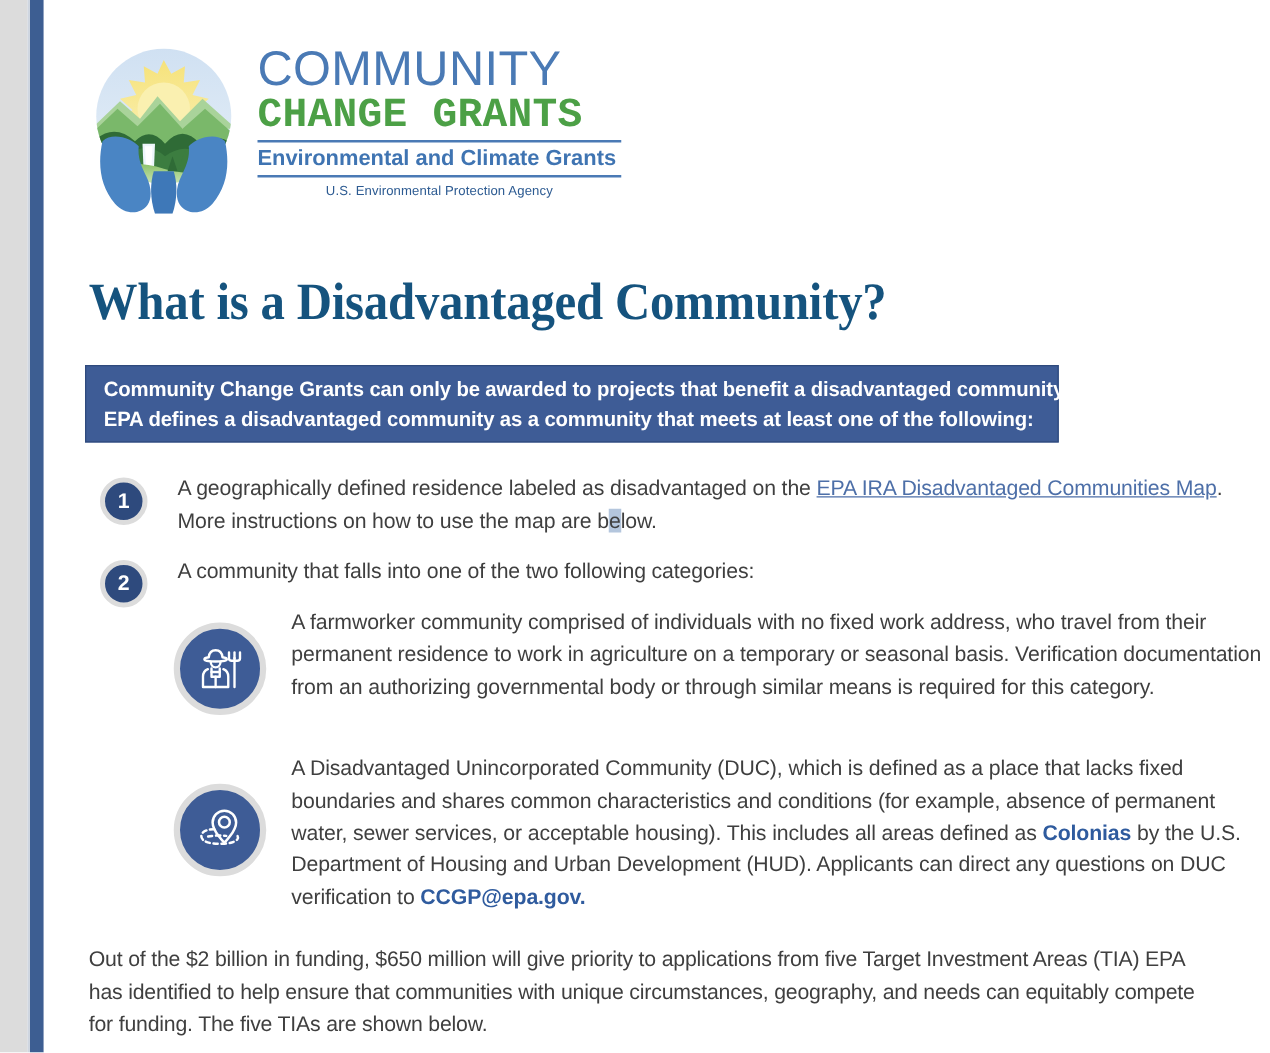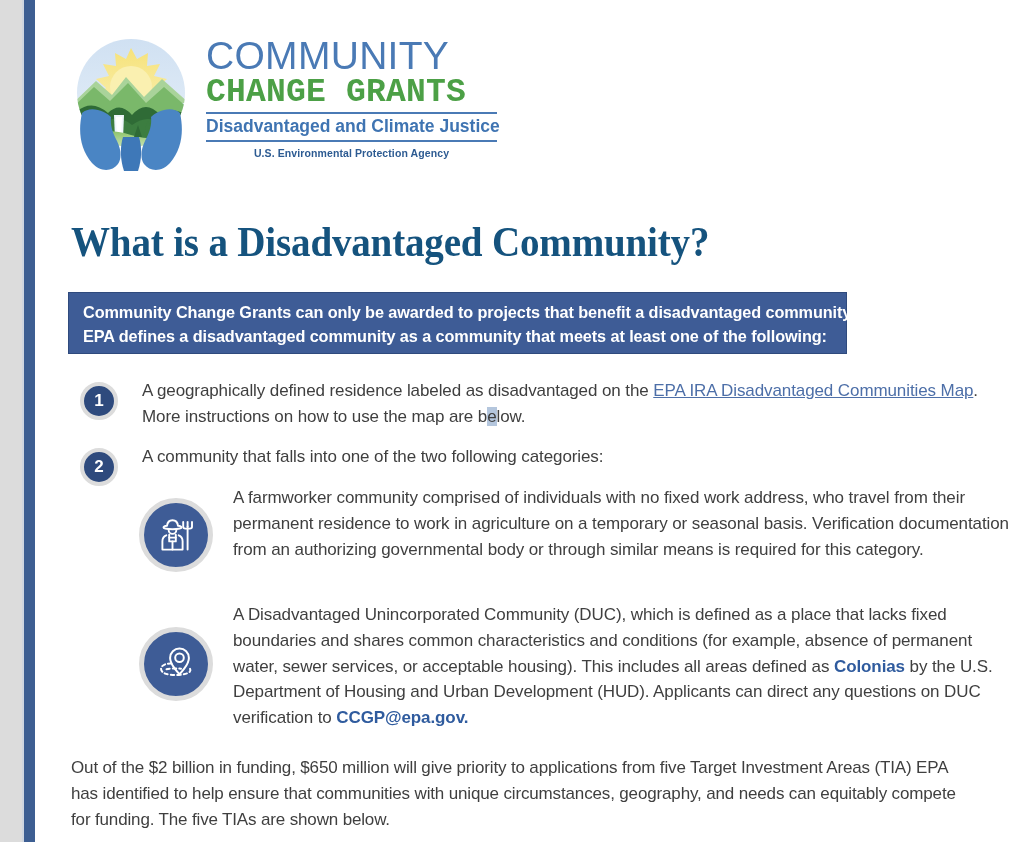--- a/index.html
+++ b/index.html
@@ -92,21 +92,21 @@
   }
   .epa-line3 {
     font-size: 17.5px;
     font-weight: bold;
     color: #3f74b2;
     line-height: 1.2;
     white-space: nowrap;
   }
   .epa-line4 {
     font-size: 10.5px;
-    font-weight: bold;
+    font-weight: normal;
     color: #2d5b92;
     text-align: center;
     width: 291px;
     margin-top: 5px;
     letter-spacing: 0.1px;
     white-space: nowrap;
   }
   .endyna {
     position: absolute;
     left: 605px; top: 44px;
@@ -326,21 +326,21 @@
             <path d="M14 82 C10 100 12 118 24 132 C32 141 44 141 50 133 C54 127 53 118 49 110 C45 102 42 95 43 86 C38 80 22 74 14 82 Z" fill="#4a85c4"></path>
             <path d="M112 82 C116 100 114 118 102 132 C94 141 82 141 76 133 C72 127 73 118 77 110 C81 102 84 95 83 86 C88 80 104 74 112 82 Z" fill="#4a85c4"></path>
             <path d="M55 106 C52 116 52 128 56 140 L70 140 C74 128 74 116 71 106 Z" fill="#3e78b8"></path>
           </svg>
         </div>
 
         <div class="epa-wordmark">
           <div class="epa-line1">COMMUNITY</div>
           <div class="epa-line2">CHANGE GRANTS</div>
           <div class="epa-rule"></div>
-          <div class="epa-line3">Disadvantaged and Climate Justice</div>
+          <div class="epa-line3">Environmental and Climate Grants</div>
           <div class="epa-rule"></div>
           <div class="epa-line4">U.S. Environmental Protection Agency</div>
         </div>
       </div>
 
     </div>
 
     <div class="page-title">What is a Disadvantaged Community?</div>
 
     <div class="callout">

